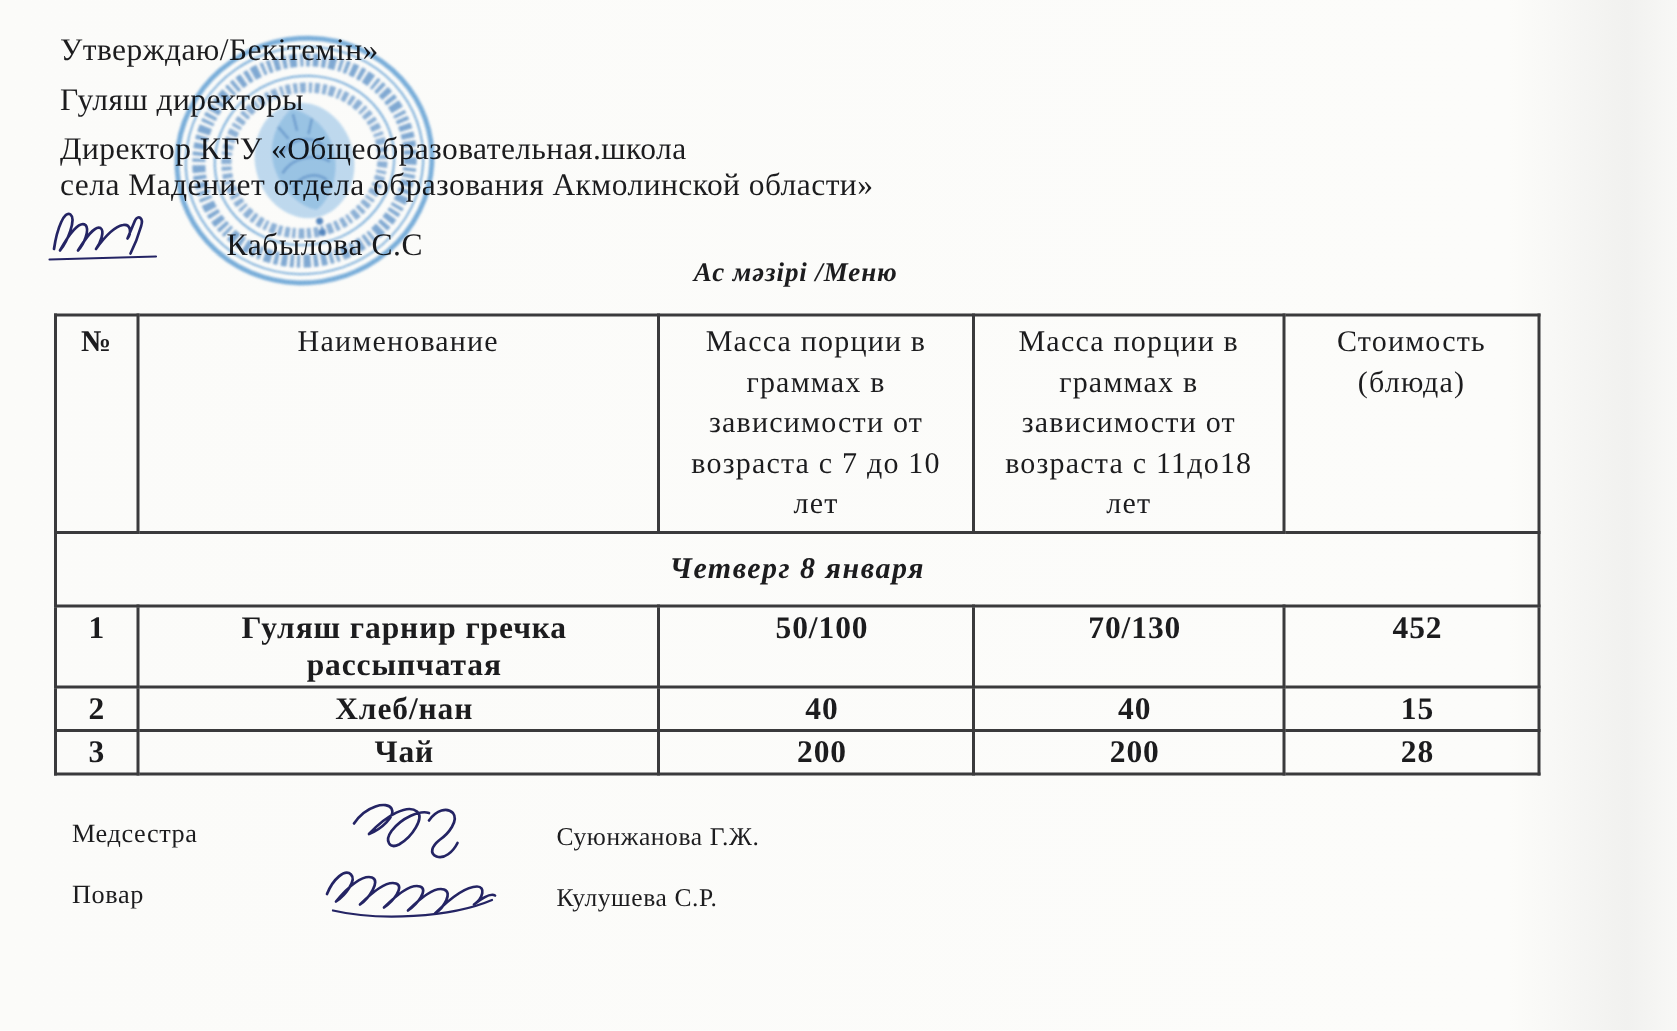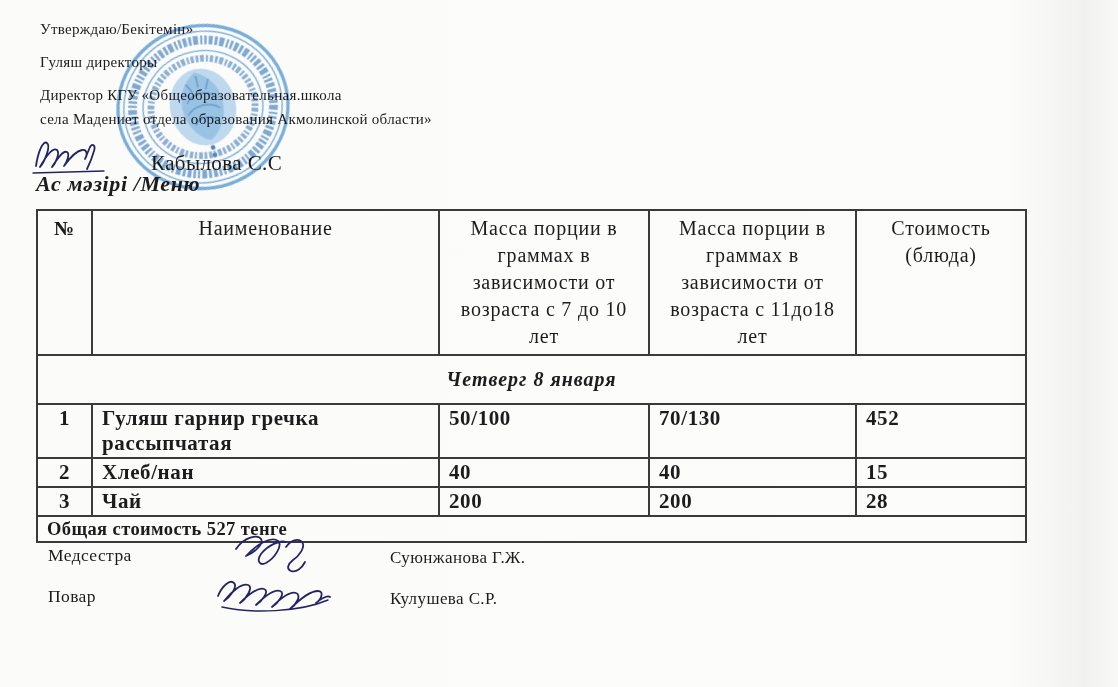--- a/index.html
+++ b/index.html
@@ -4,48 +4,48 @@
 <style>
   html,body{margin:0;padding:0;}
   body{
     width:1118px;height:687px;position:relative;overflow:hidden;
     background:linear-gradient(to right,#fbfbf9 0%,#fcfcfa 90%,#f1f1ef 97%,#f8f8f6 100%);
     font-family:"Liberation Serif","DejaVu Serif",serif;
     color:#1c1c1e;
   }
   .abs{position:absolute;}
   
-  .approval-line{left:40px;font-size:15px;letter-spacing:.3px;white-space:nowrap;}
+  .approval-line{left:40px;font-size:21px;letter-spacing:.3px;white-space:nowrap;}
   .director-name{left:151px;top:151px;font-size:21px;letter-spacing:.4px;}
   
   .stamp{left:104px;top:15px;width:198px;height:184px;opacity:.82;mix-blend-mode:multiply;pointer-events:none;}
   
-  .doc-title{left:36px;top:171px;width:989px;
-    font-style:italic;font-weight:bold;font-size:22px;letter-spacing:.6px;}
+  .doc-title{left:36px;top:171px;width:989px;text-align:center;
+    font-style:italic;font-weight:bold;font-size:18px;letter-spacing:.6px;}
   
   .menu-table-wrap{left:36px;top:209px;}
   table{border-collapse:collapse;table-layout:fixed;width:989px;background:transparent;}
-  td,th{border:2px solid #3a3a3c;overflow:hidden;}
+  td,th{border:2px solid #3a3a3c;overflow:hidden;text-align:center;}
   th{font-weight:normal;vertical-align:top;text-align:center;
      font-size:20px;line-height:27px;letter-spacing:.8px;padding:4px 2px 0 2px;}
   th.numcol{font-weight:bold;}
   .pre{white-space:pre-line;}
   tr.head{height:145px;}
   tr.dayrow{height:28px;}
   tr.dayrow td{font-style:italic;font-weight:bold;font-size:20px;letter-spacing:1px;text-align:center;padding:12px;}
   tr.body{font-weight:bold;font-size:21px;letter-spacing:.6px;}
   tr.body td{vertical-align:top;line-height:25px;padding-top:1px;}
   tr.r1{height:52px;} tr.r2{height:27px;} tr.r3{height:26px;}
   td.num{text-align:center;}
   td.name,td.val{padding-left:9px;}
   tr.total{height:26px;}
   tr.total td{font-weight:bold;font-size:18.5px;letter-spacing:.4px;padding:0 0 0 9px;vertical-align:middle;}
   
   .role-label{left:48px;font-size:17.5px;letter-spacing:.4px;}
-  .sig-name{left:390px;font-size:17px;letter-spacing:.4px;}
+  .sig-name{left:371px;font-size:17px;letter-spacing:.4px;}
   .ink{stroke:#242464;fill:none;stroke-linecap:round;stroke-linejoin:round;}
 </style>
 </head>
 <body>
 
 <div class="abs approval-line" style="top:21px">Утверждаю/Бекітемін»</div>
 <div class="abs approval-line" style="top:54px">Гуляш директоры</div>
 <div class="abs approval-line" style="top:87px">Директор КГУ «Общеобразовательная.школа</div>
 <div class="abs approval-line" style="top:111px">села Мадениет отдела образования Акмолинской области»</div>
 
@@ -126,23 +126,20 @@
       <td class="val">40</td>
       <td class="val">15</td>
     </tr>
     <tr class="body r3">
       <td class="num">3</td>
       <td class="name pre">Чай</td>
       <td class="val">200</td>
       <td class="val">200</td>
       <td class="val">28</td>
     </tr>
-    <tr class="total">
-      <td colspan="5">Общая стоимость 527 тенге</td>
-    </tr>
   </tbody>
     </table>
 </div>
 
 <div class="abs role-label" style="top:545px">Медсестра</div>
 <svg class="abs" style="left:228px;top:531px" width="90" height="46" viewBox="0 0 90 46">
   <path class="ink" stroke-width="1.8" d="M8 18 C16 6 30 3 33 8 C36 13 26 22 18 25 C30 12 44 5 50 10 C55 14 47 27 38 32 C32 35 28 30 33 23 C40 14 52 9 58 11 M58 16 C63 9 70 7 74 11 C78 16 71 25 65 29 C60 33 58 38 63 40 C68 42 74 37 77 31"></path>
 </svg>
 <div class="abs sig-name" style="top:548px">Суюнжанова Г.Ж.</div>
 

